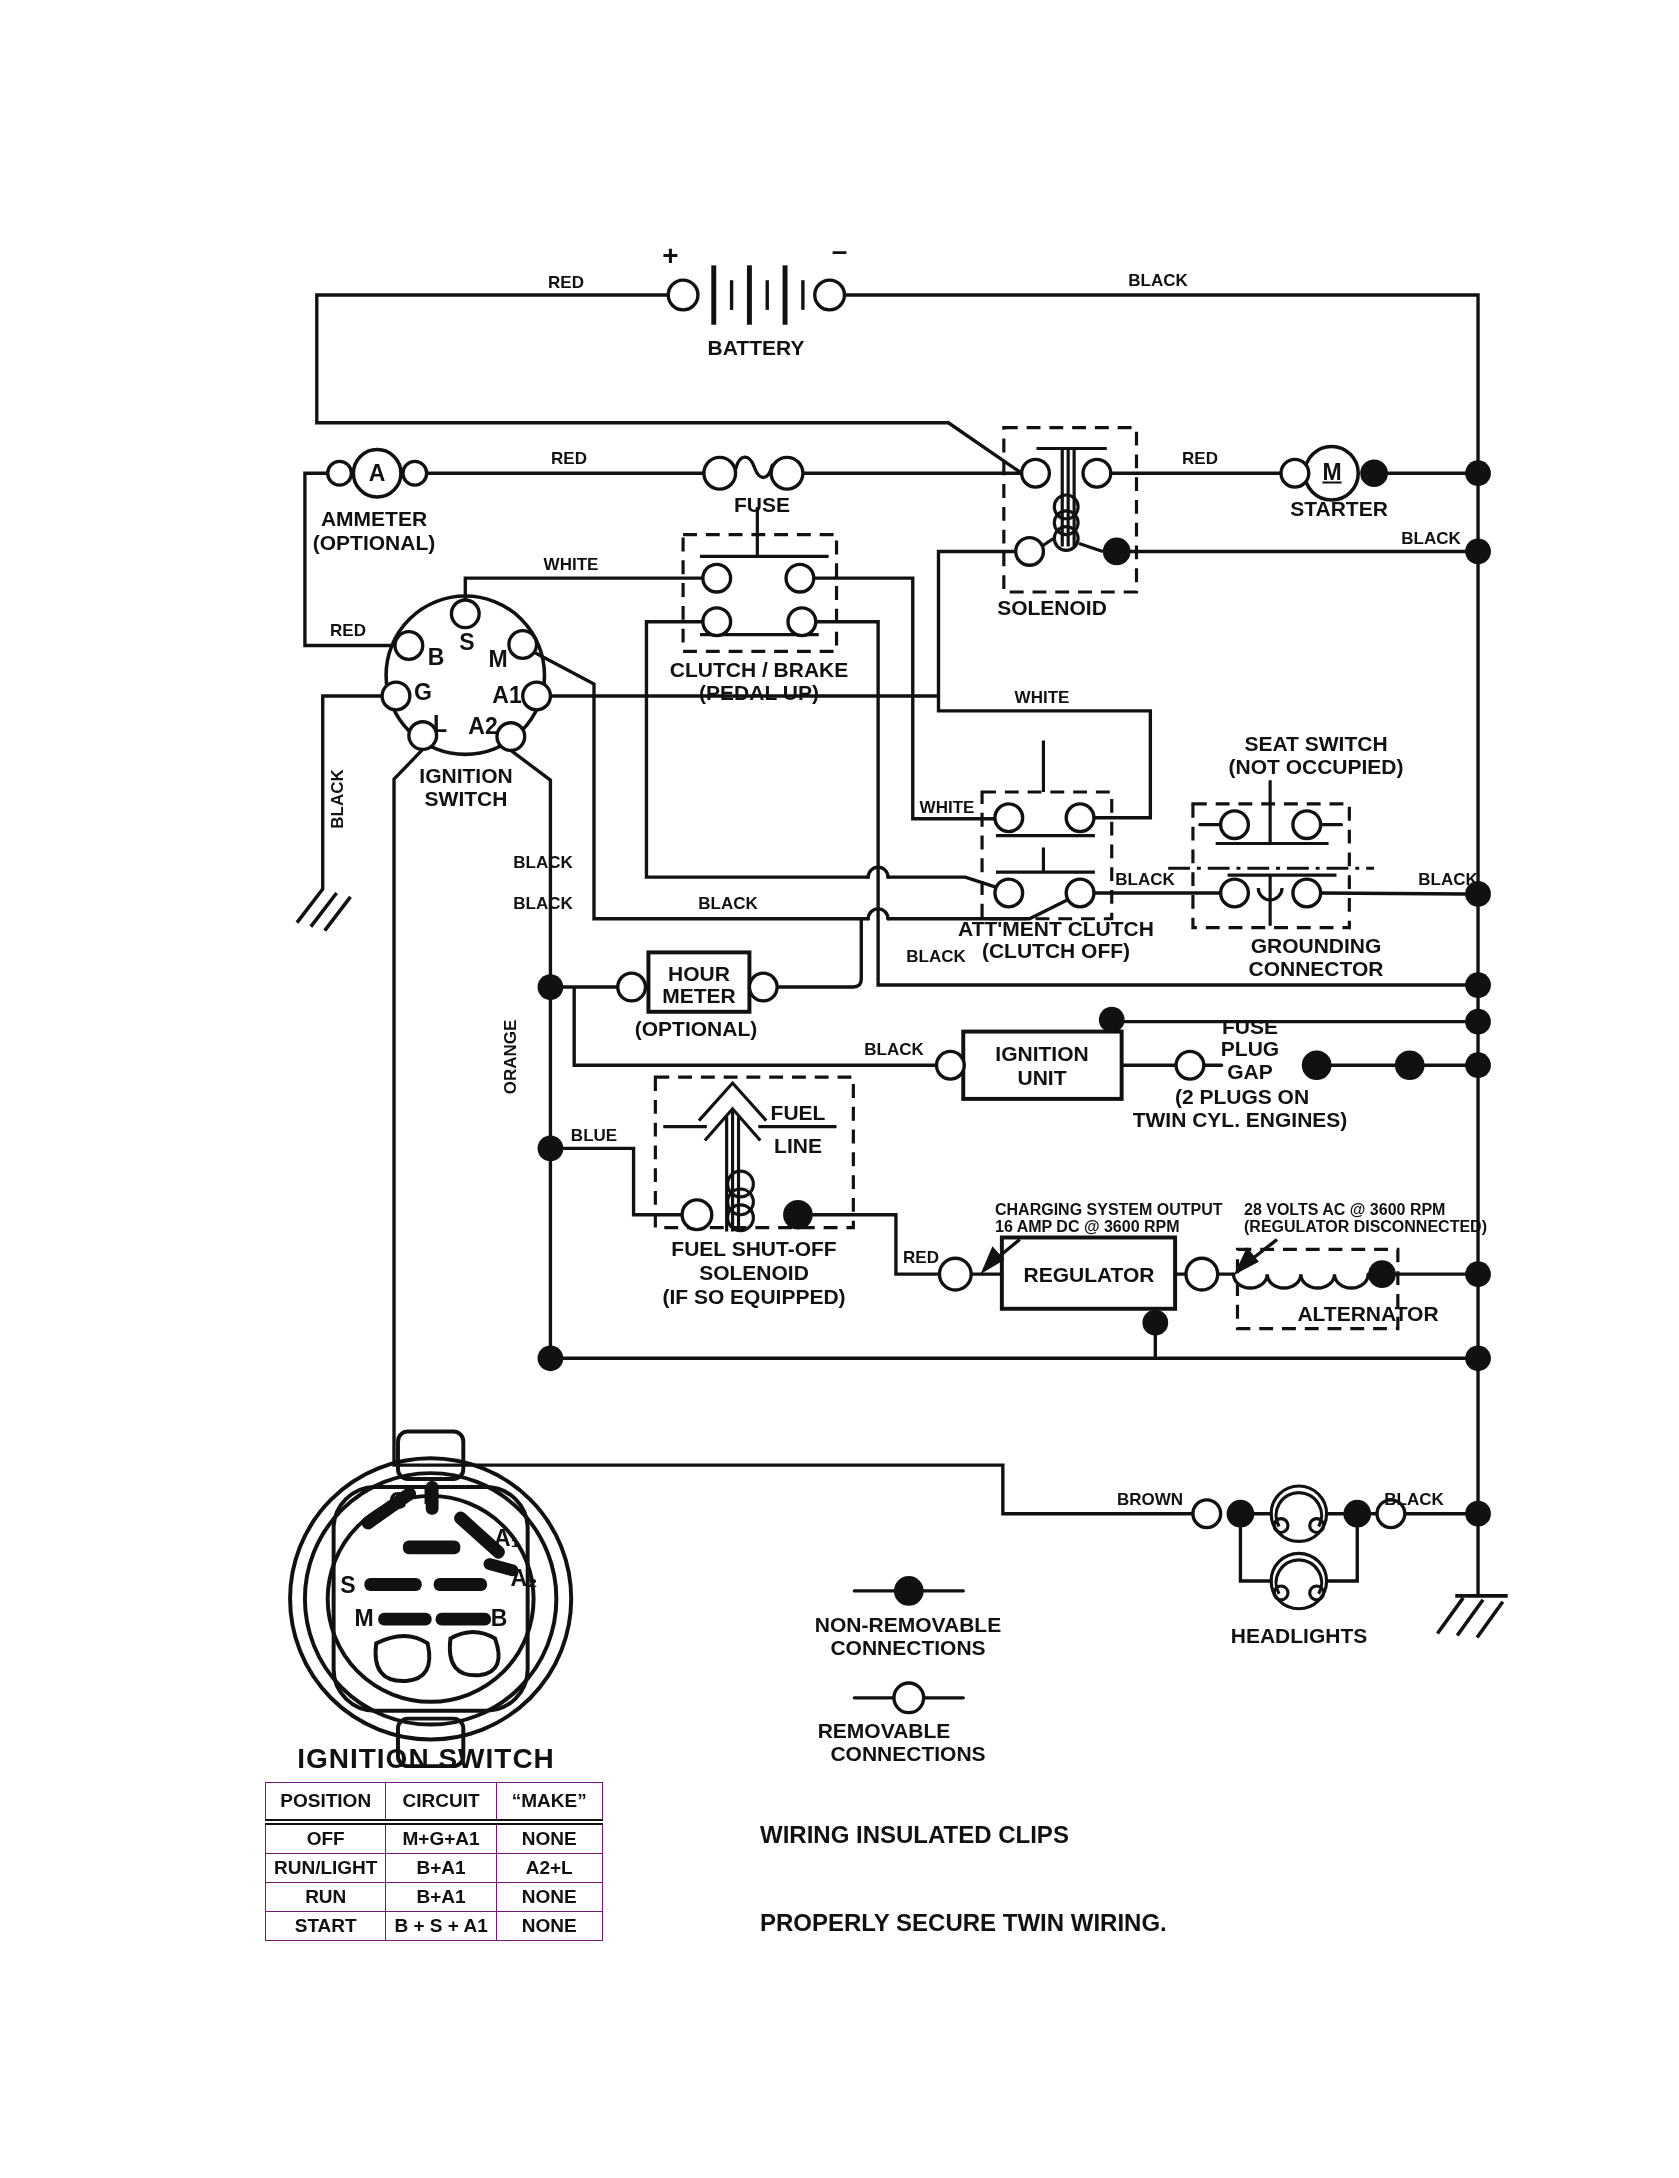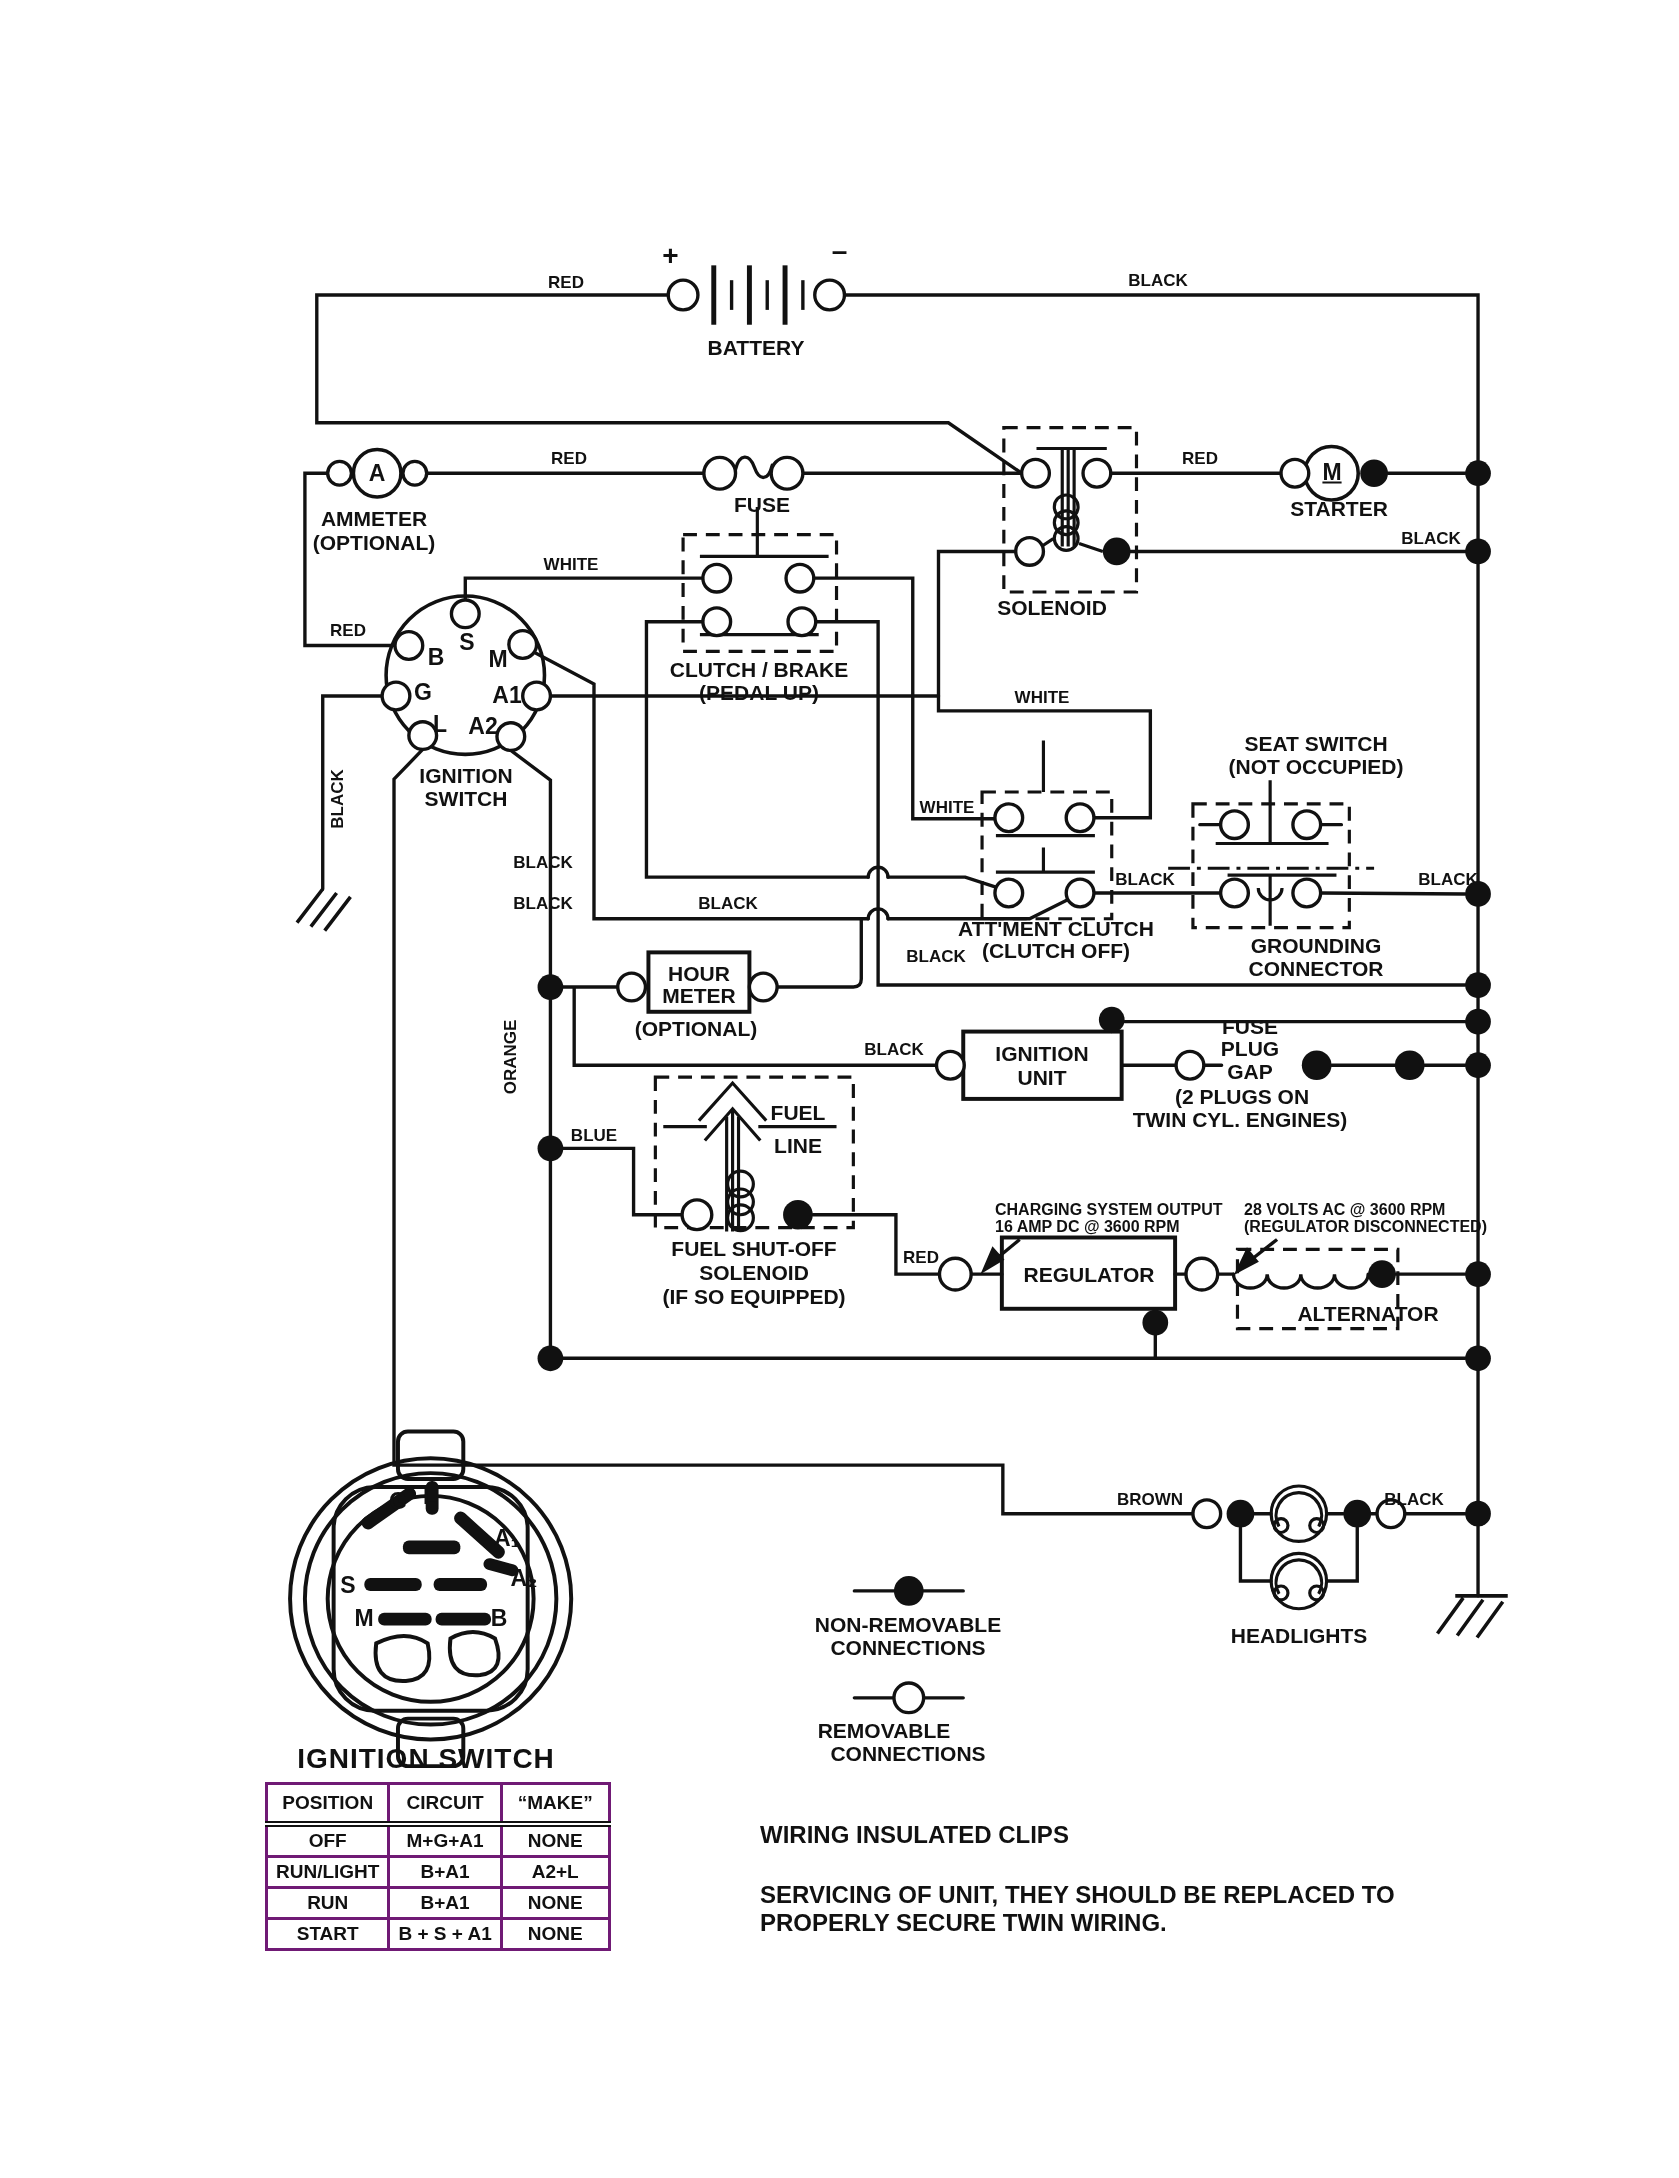--- a/index.html
+++ b/index.html
@@ -11,21 +11,21 @@
   .sm{font:700 17px "Liberation Sans",sans-serif;}
   .tiny{font:700 16px "Liberation Sans",sans-serif;}
   .term{font:700 23px "Liberation Sans",sans-serif;}
   .big{font:700 28px "Liberation Sans",sans-serif;letter-spacing:1px;}
   .bold{font-weight:700;}
   .la{transform:translate(0,-50%);text-align:left;}
   .rot{transform:translate(-50%,-50%) rotate(-90deg);}
   .und{text-decoration:underline;}
   #switch-table{position:absolute;left:265px;top:1782px;border-collapse:collapse;
         font:700 19px "Liberation Sans",sans-serif;text-align:center;}
-  #switch-table td{border:3px solid #701a75;padding:1px 8px;height:26px;min-width:89px;text-align:center;}
+  #switch-table td{border:1px solid #701a75;padding:1px 8px;height:26px;min-width:89px;text-align:center;}
   #switch-table tr.hd td{border-bottom:6px double #111;height:34px;}
 </style>
 </head>
 <body>
 
 <div id="page">
 
 <svg id="wiring" width="1679" height="2178" viewBox="0 0 1696 2200">
 
   <g stroke="#111" stroke-width="3.4" fill="none" stroke-linecap="round">
@@ -326,21 +326,20 @@
 <div class="lbl big" style="left:426px;top:1759px">IGNITION SWITCH</div>
 <div class="lbl term" style="left:398px;top:1501px">G</div>
 <div class="lbl term" style="left:430px;top:1496px">L</div>
 <div class="lbl term" style="left:507px;top:1538px">A₁</div>
 <div class="lbl term" style="left:524px;top:1578px">A₂</div>
 <div class="lbl term" style="left:348px;top:1585px">S</div>
 <div class="lbl term" style="left:364px;top:1618px">M</div>
 <div class="lbl term" style="left:499px;top:1618px">B</div>
 
 <div class="lbl note la" style="left:760px;top:1835px;font:700 24px 'Liberation Sans',sans-serif">WIRING INSULATED CLIPS</div>
-<div class="lbl note la" style="left:760px;top:1895px;font:700 24px 'Liberation Sans',sans-serif">SERVICING OF UNIT, THEY SHOULD BE REPLACED TO</div>
 <div class="lbl note la" style="left:760px;top:1923px;font:700 24px 'Liberation Sans',sans-serif">PROPERLY SECURE TWIN WIRING.</div>
 
 <table id="switch-table">
   <tbody>
         <tr class="hd">
     <td>POSITION</td>
     <td>CIRCUIT</td>
     <td>“MAKE”</td>
   </tr>
   <tr>

